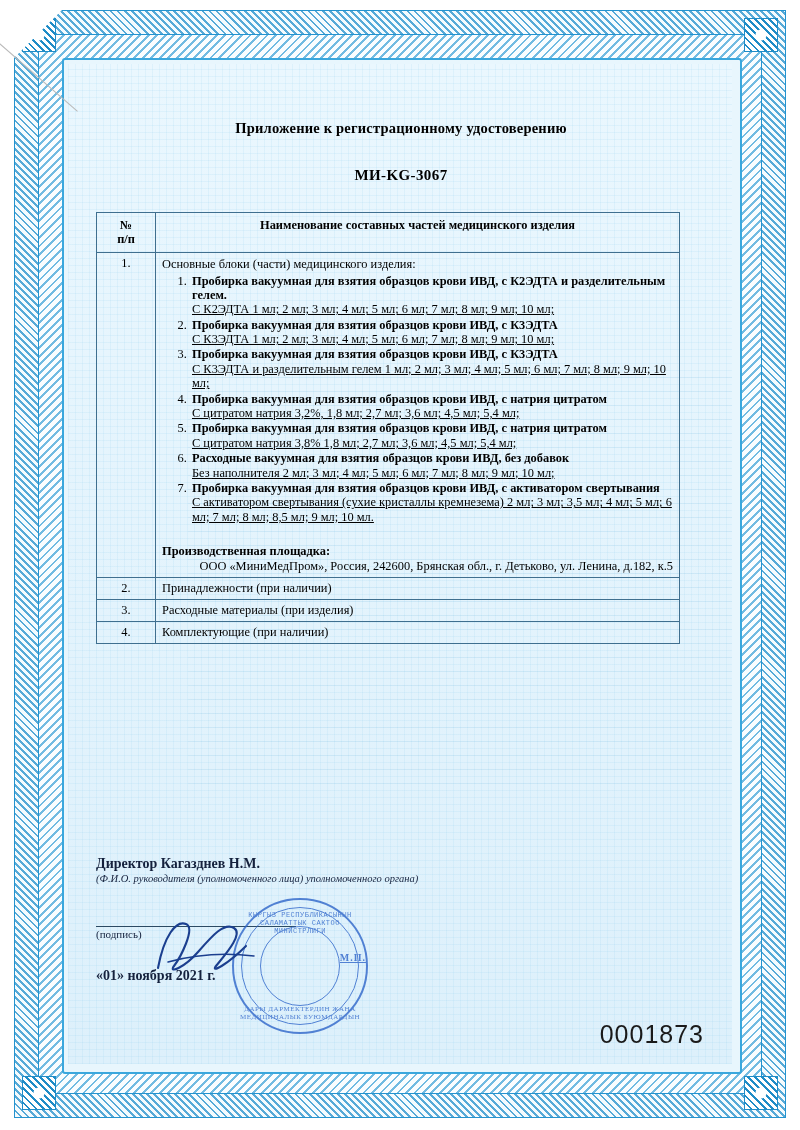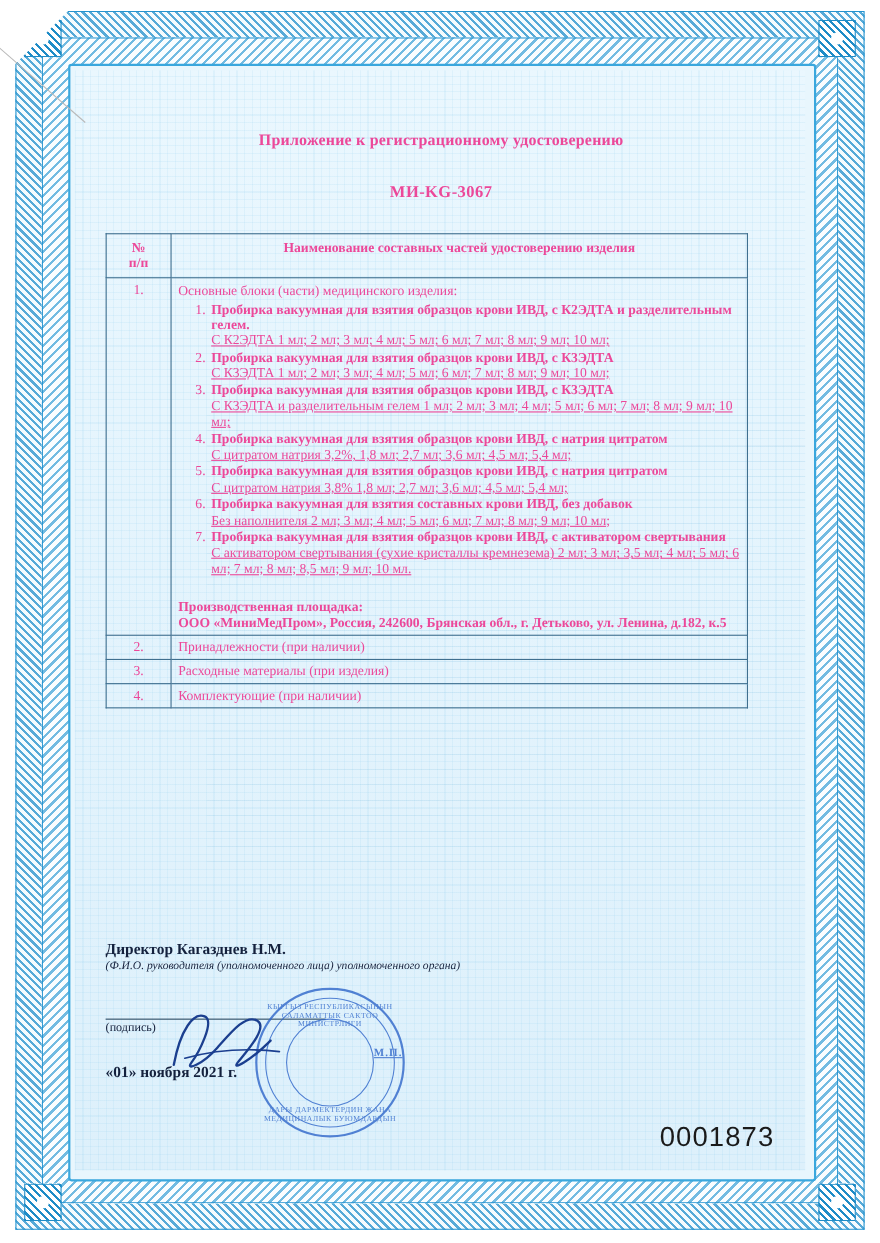--- a/index.html
+++ b/index.html
@@ -100,21 +100,21 @@
     transform-origin: left center;
     z-index: 41;
   }
 
   
   .content {
     position: absolute;
     left: 96px;
     top: 120px;
     width: 610px;
-    color: #ec4899;
+    color: #000000;
   }
 
   .doc-title {
     text-align: center;
     font-weight: bold;
     font-size: 14.5px;
     letter-spacing: 0.2px;
   }
   .doc-number {
     text-align: center;
@@ -159,21 +159,21 @@
     display: block;
     line-height: 1.16;
   }
   .item-desc {
     display: block;
     line-height: 1.16;
     text-decoration: underline;
   }
 
   .prod-site-label { font-weight: bold; margin-top: 20px; }
-  .prod-site-value { font-weight: bold; line-height: 1.18; }
+  .prod-site-value { font-weight: normal; line-height: 1.18; text-align: right; }
 
   
   .sig-block {
     position: absolute;
     left: 96px;
     top: 856px;
     width: 420px;
     color: #14213d;
   }
   .sig-name {
@@ -238,21 +238,21 @@
     letter-spacing: 1px;
     text-decoration: underline;
   }
   .stamp-top, .stamp-bottom {
     position: absolute;
     left: 0; right: 0;
     text-align: center;
     font-size: 7px;
     letter-spacing: 0.5px;
   }
-  .stamp-top { top: 11px; }
+  .stamp-top { top: 11px; font-family: Liberation Mono, monospace; }
   .stamp-bottom { bottom: 11px; text-align: center; }
 
   
   .signature-mark {
     position: absolute;
     left: 150px;
     top: 912px;
     width: 150px;
     height: 70px;
     z-index: 20;
@@ -306,21 +306,21 @@
     <div class="doc-title">Приложение к регистрационному удостоверению</div>
     <div class="doc-number">МИ-KG-3067</div>
 
     <table class="parts">
       <thead>
         <tr>
           <th class="col-num">
             <div class="head-num">№</div>
             <div class="head-num">п/п</div>
           </th>
-          <th>Наименование составных частей удостоверению изделия</th>
+          <th>Наименование составных частей медицинского изделия</th>
         </tr>
       </thead>
       <tbody>
         <tr>
           <td class="col-num">1.</td>
           <td>
             <div class="intro">Основные блоки (части) медицинского изделия:</div>
             <ol class="items">
               <li>
                 <span class="item-name">Пробирка вакуумная для взятия образцов крови ИВД, с К2ЭДТА и разделительным гелем.</span>
@@ -336,21 +336,21 @@
               </li>
               <li>
                 <span class="item-name">Пробирка вакуумная для взятия образцов крови ИВД, с натрия цитратом</span>
                 <span class="item-desc">С цитратом натрия 3,2%, 1,8 мл; 2,7 мл; 3,6 мл; 4,5 мл; 5,4 мл;</span>
               </li>
               <li>
                 <span class="item-name">Пробирка вакуумная для взятия образцов крови ИВД, с натрия цитратом</span>
                 <span class="item-desc">С цитратом натрия 3,8% 1,8 мл; 2,7 мл; 3,6 мл; 4,5 мл; 5,4 мл;</span>
               </li>
               <li>
-                <span class="item-name">Пробирка вакуумная для взятия составных крови ИВД, без добавок</span>
+                <span class="item-name">Расходные вакуумная для взятия образцов крови ИВД, без добавок</span>
                 <span class="item-desc">Без наполнителя 2 мл; 3 мл; 4 мл; 5 мл; 6 мл; 7 мл; 8 мл; 9 мл; 10 мл;</span>
               </li>
               <li>
                 <span class="item-name">Пробирка вакуумная для взятия образцов крови ИВД, с активатором свертывания</span>
                 <span class="item-desc">С активатором свертывания (сухие кристаллы кремнезема) 2 мл; 3 мл; 3,5 мл; 4 мл; 5 мл; 6 мл; 7 мл; 8 мл; 8,5 мл; 9 мл; 10 мл.</span>
               </li>
             </ol>
             <div class="prod-site-label">Производственная площадка:</div>
             <div class="prod-site-value">ООО «МиниМедПром», Россия, 242600, Брянская обл., г. Детьково, ул. Ленина, д.182, к.5</div>
           </td>

